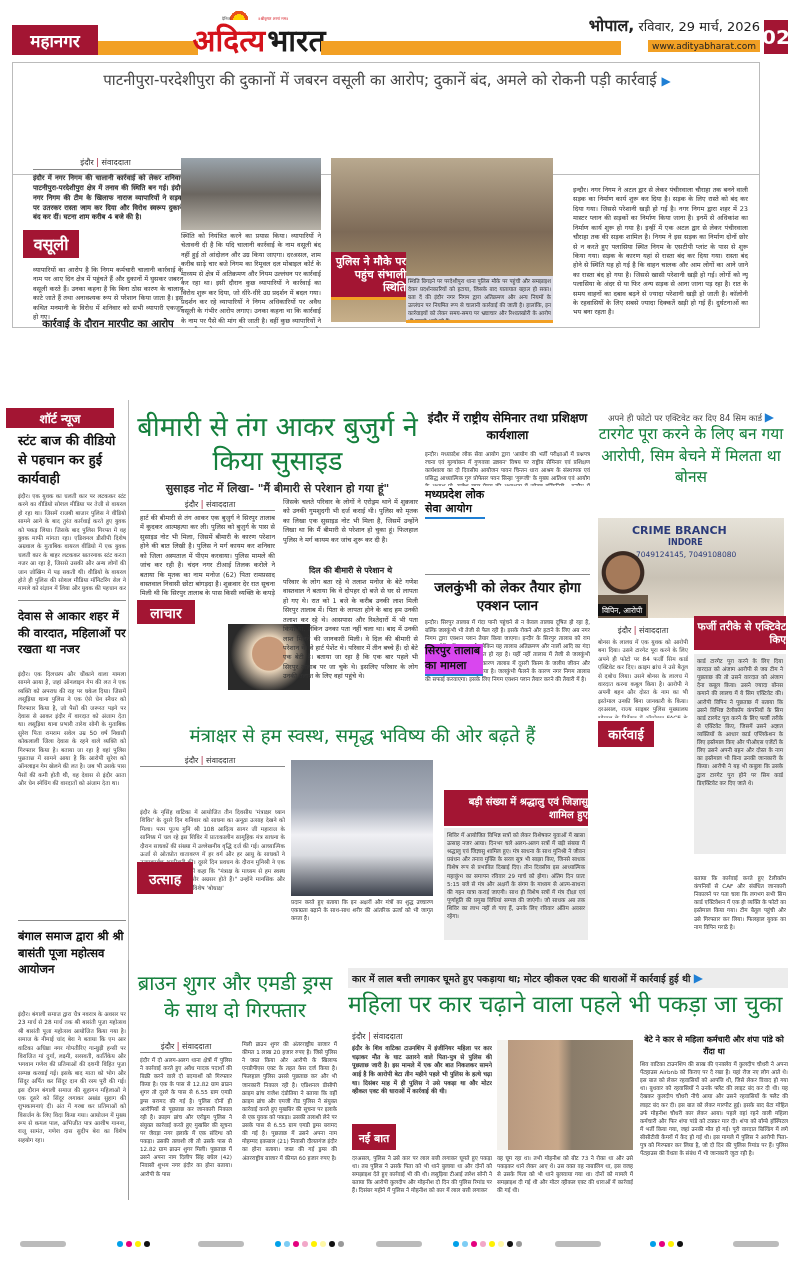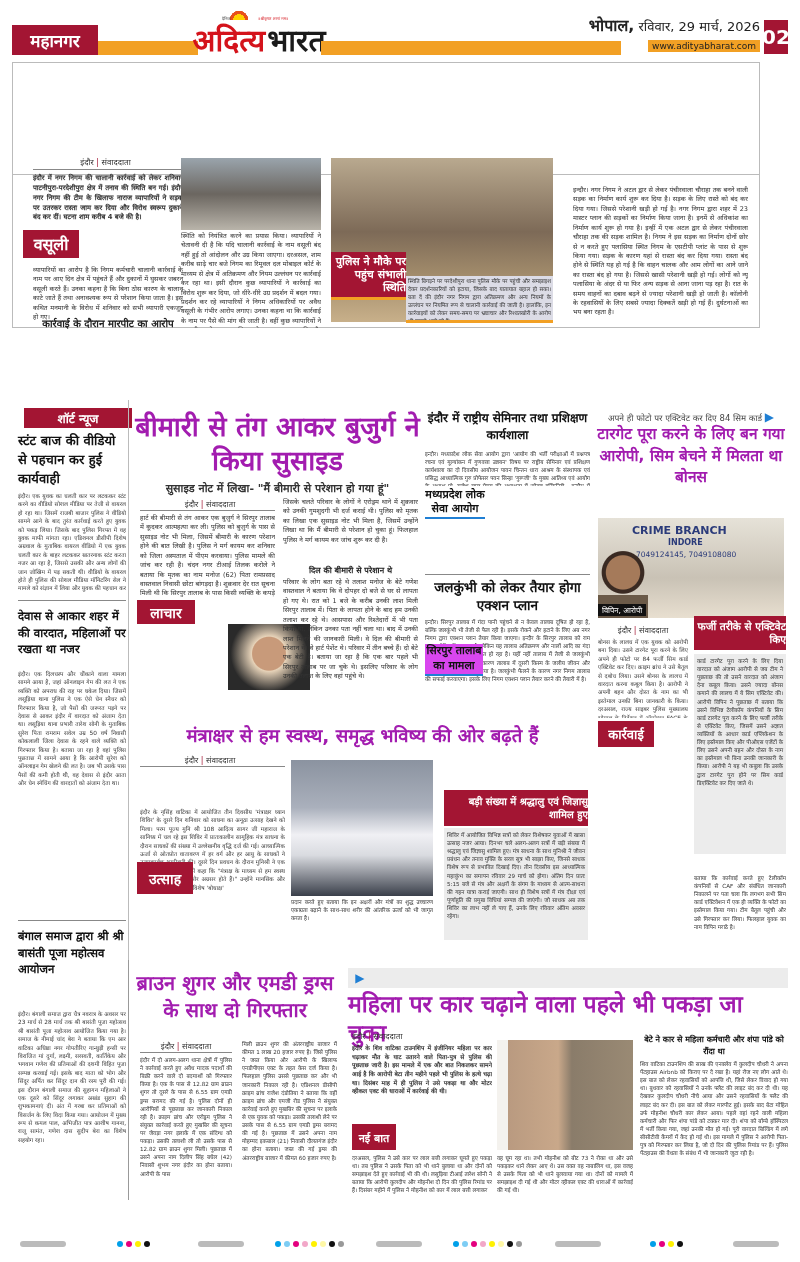--- a/index.html
+++ b/index.html
@@ -20,30 +20,30 @@
 .topbox{left:12px;top:62px;width:748px;height:113px;border:1px solid #bbb;background:#fff}
 .kicker{font-size:15px;color:#444;text-align:center}
 .arrow{color:#1f7fd4;font-size:12px}
 .h1{font-size:27px;font-weight:bold;color:#111;text-align:center;line-height:1.1}
 .byline{font-size:8px;text-align:center;color:#333}
 .byline .sep{color:#a31533}
 .body{font-size:6.5px;line-height:1.45;color:#333;text-align:justify}
 .photo{background:#8a8f94}
 .redtag{background:#a31533;color:#fff;font-weight:bold;display:flex;align-items:center;justify-content:center;text-align:right}
 .shorthead{font-size:13px;font-weight:bold;color:#111;line-height:1.45}
-.h2{font-size:24px;font-weight:bold;color:#a21caf;text-align:center;line-height:1.25}
+.h2{font-size:24px;font-weight:normal;color:#15803d;text-align:center;line-height:1.25}
 .h3{font-size:13px;font-weight:bold;color:#111;text-align:center;line-height:1.4}
 .sub{font-size:12px;font-weight:bold;color:#333;text-align:center}
 .greybox{background:#ececec}
 .divider{border-top:1px solid #888}
 .vline{border-left:1px solid #bbb}
 .dots{display:flex;gap:3px}
 .dot{width:6px;height:6px;border-radius:50%}
 .pill{height:6px;border-radius:3px;background:#bbb}
-.bluetag{color:#111;font-size:11px;font-weight:bold;text-align:center;border-bottom:2px solid #1f7fd4}
+.bluetag{color:#111;font-size:11px;font-weight:bold;text-align:left;border-bottom:2px solid #1f7fd4}
 </style>
 </head>
 <body>
 
 <div class="abs masthead">
   <div class="abs section-tag">महानगर</div>
   <div class="abs orange-bar" style="left:98px;width:100px"></div>
   <div class="abs logo">
     <span class="sun"></span>
     <span class="tag" style="left:22px;top:10px">दैनिक</span>
@@ -54,37 +54,40 @@
   <div class="abs orange-bar" style="left:321px;width:300px"></div>
   <div class="abs dateline">
     <span class="city">भोपाल,</span>
     <span>रविवार, 29 मार्च, 2026</span>
   </div>
   <div class="abs site">www.adityabharat.com</div>
   <div class="abs pageno">02</div>
 </div>
 
 <div class="abs topbox">
+  <div class="abs" style="left:0;top:6px;width:748px">
+    <div class="kicker"><span>पाटनीपुरा-परदेशीपुरा की दुकानों में जबरन वसूली का आरोप; दुकानें बंद, अमले को रोकनी पड़ी कार्रवाई</span> <span class="arrow">▶</span></div>
+  </div>
 </div>
 <div class="abs" style="left:12px;top:150px;width:748px;height:178px;border:1px solid #bbb;border-top:none">
   <div class="abs byline" style="left:20px;top:6px;width:145px"><span>इंदौर</span> <span class="sep">|</span> <span>संवाददाता</span></div>
   <div class="abs divider" style="left:20px;top:19px;width:150px"></div>
   <div class="abs body" style="left:20px;top:24px;width:150px;font-weight:bold;font-size:6.8px">इंदौर में नगर निगम की चालानी कार्रवाई को लेकर शनिवार पाटनीपुरा-परदेशीपुरा क्षेत्र में तनाव की स्थिति बन गई। इंदौर नगर निगम की टीम के खिलाफ नाराज व्यापारियों ने सड़क पर उतरकर रास्ता जाम कर दिया और विरोध स्वरूप दुकानें बंद कर दीं। घटना शाम करीब 4 बजे की है।</div>
   <div class="abs redtag" style="left:10px;top:80px;width:56px;height:28px;font-size:16px">वसूली</div>
   <div class="abs body" style="left:20px;top:116px;width:150px">व्यापारियों का आरोप है कि निगम कर्मचारी चालानी कार्रवाई के नाम पर आए दिन क्षेत्र में पहुंचते हैं और दुकानों में घुसकर जबरन वसूली करते हैं। उनका कहना है कि बिना ठोस कारण के चालान काटे जाते हैं तथा अनावश्यक रूप से परेशान किया जाता है। इस कथित मनमानी के विरोध में शनिवार को सभी व्यापारी एकजुट हो गए।</div>
   <div class="abs" style="left:20px;top:166px;width:150px;font-size:10px;font-weight:bold;text-align:center">कार्रवाई के दौरान मारपीट का आरोप</div>
   <div class="abs photo" style="left:168px;top:8px;width:140px;height:72px;background:linear-gradient(#9aa4ac,#6b6660 50%,#b9b4aa)"></div>
   <div class="abs body" style="left:168px;top:82px;width:140px;height:96px;overflow:hidden">स्थिति को नियंत्रित करने का प्रयास किया। व्यापारियों ने चेतावनी दी है कि यदि चालानी कार्रवाई के नाम वसूली बंद नहीं हुई तो आंदोलन और उग्र किया जाएगा। दरअसल, शाम करीब साढ़े चार बजे निगम का रिमूवल दल मोबाइल कोर्ट के माध्यम से क्षेत्र में अतिक्रमण और नियम उल्लंघन पर कार्रवाई कर रहा था। इसी दौरान कुछ व्यापारियों ने कार्रवाई का विरोध शुरू कर दिया, जो धीरे-धीरे उग्र प्रदर्शन में बदल गया। प्रदर्शन कर रहे व्यापारियों ने निगम अधिकारियों पर अवैध वसूली के गंभीर आरोप लगाए। उनका कहना था कि कार्रवाई के नाम पर पैसे की मांग की जाती है। वहीं कुछ व्यापारियों ने यह भी आरोप लगाया कि उनके साथ धक्का-मुक्की और मारपीट की कोशिश की गई। दूसरी ओर, निगम के रिमूवल दल के अधिकारियों का कहना है कि कार्रवाई के दौरान व्यापारियों ने ही बाधा उत्पन्न की और टीम के साथ अभद्रता की गई।</div>
   <div class="abs photo" style="left:318px;top:8px;width:222px;height:164px;background:linear-gradient(#b9a98f,#7d6a57 45%,#a08a6a 70%,#c8b08a)"></div>
   <div class="abs redtag" style="left:318px;top:102px;width:75px;height:48px;font-size:11px;line-height:1.2;border-bottom:3px solid #f2a024">पुलिस ने मौके पर पहुंच संभाली स्थिति</div>
   <div class="abs body greybox" style="left:393px;top:126px;width:147px;height:47px;padding:2px;font-size:5.5px;overflow:hidden;background:#dcdce6;border-bottom:3px solid #f2a024">स्थिति बिगड़ने पर परदेशीपुरा थाना पुलिस मौके पर पहुंची और समझाइश देकर प्रदर्शनकारियों को हटाया, जिसके बाद यातायात बहाल हो सका। बता दें की इंदौर नगर निगम द्वारा अतिक्रमण और अन्य नियमों के उल्लंघन पर नियमित रूप से चालानी कार्रवाई की जाती है। हालांकि, इन कार्रवाइयों को लेकर समय-समय पर भ्रष्टाचार और रिश्वतखोरी के आरोप भी सामने आते रहे हैं।</div>
   <div class="abs body" style="left:560px;top:36px;width:175px;height:140px;overflow:hidden">इन्दौर। नगर निगम ने अटल द्वार से लेकर पंचीरवाला चौराहा तक बनने वाली सड़क का निर्माण कार्य शुरू कर दिया है। सड़क के लिए रास्ते को बंद कर दिया गया। जिससे परेशानी खड़ी हो गई है। नगर निगम द्वारा शहर में 23 मास्टर प्लान की सड़कों का निर्माण किया जाना है। इनमें से अधिकांश का निर्माण कार्य शुरू हो गया है। इन्हीं में एक अटल द्वार से लेकर पंचीरवाला चौराहा तक की सड़क शामिल है। निगम ने इस सड़क का निर्माण दोनों छोर से न करते हुए पलासिया स्थित निगम के एसटीपी प्लांट के पास से शुरू किया गया। सड़क के कारण यहां से रास्ता बंद कर दिया गया। रास्ता बंद होने से स्थिति यह हो गई है कि वाहन चालक और आम लोगों का आने जाने का रास्ता बंद हो गया है। जिससे खासी परेशानी खड़ी हो गई। लोगों को न्यू पलासिया के अंदर से या फिर अन्य सड़क से आना जाना पड़ रहा है। रात के समय वाहनों का दबाव बढ़ने से ज्यादा परेशानी खड़ी हो जाती है। कॉलोनी के रहवासियों के लिए सबसे ज्यादा दिक्कतें खड़ी हो गई हैं। दुर्घटनाओं का भय बना रहता है।</div>
 </div>
 
-<div class="abs" style="left:24px;top:408px;width:108px;height:20px;font-size:12px">
+<div class="abs" style="left:6px;top:408px;width:108px;height:20px;font-size:12px">
   <div class="redtag" style="height:20px;font-size:12px">शॉर्ट न्यूज</div>
 </div>
 <div class="abs shorthead" style="left:18px;top:432px;width:108px">स्टंट बाज की वीडियो से पहचान कर हुई कार्यवाही</div>
 <div class="abs body" style="left:18px;top:492px;width:108px;height:100px;overflow:hidden;font-size:5.8px">इंदौर। एक युवक का चलती कार पर लटककर स्टंट करने का वीडियो सोशल मीडिया पर तेजी से वायरल हो रहा था। जिसमें राजबी बाजार पुलिस ने वीडियो सामने आने के बाद तुरंत कार्रवाई करते हुए युवक को पकड़ लिया। जिसके बाद पुलिस गिरफ्त में वह युवक माफी मांगता रहा। एडिशनल डीसीपी दिशेष अग्रवाल के मुताबिक वायरल वीडियो में एक युवक चलती कार के बाहर लटककर खतरनाक स्टंट करता नजर आ रहा है, जिससे उसकी और अन्य लोगों की जान जोखिम में पड़ सकती थी। वीडियो के वायरल होते ही पुलिस की सोशल मीडिया मॉनिटरिंग सेल ने मामले को संज्ञान में लिया और युवक की पहचान कर उसे पकड़ लिया।</div>
 <div class="abs divider" style="left:18px;top:600px;width:108px"></div>
 <div class="abs shorthead" style="left:18px;top:608px;width:108px;font-size:11.5px">देवास से आकार शहर में की वारदात, महिलाओं पर रखता था नजर</div>
 <div class="abs body" style="left:18px;top:670px;width:108px;height:128px;overflow:hidden;font-size:5.8px">इंदौर। एक दिलचस्प और चौंकाने वाला मामला सामने आया है, जहां ऑनलाइन गेम की लत ने एक व्यक्ति को अपराध की राह पर धकेल दिया। जिसमें लसूड़िया थाना पुलिस ने एक ऐसे चेन स्नैचर को गिरफ्तार किया है, जो पैसों की जरूरत पड़ने पर देवास से आकर इंदौर में वारदात को अंजाम देता था। लसूड़िया थाना प्रभारी तारेश सोनी के मुताबिक सुरेश पिता रामराम सवेल उम्र 50 वर्ष निवासी कोकलाली जिला देवास के रहने वाले व्यक्ति को गिरफ्तार किया है। बताया जा रहा है वहां पुलिस पूछताछ में सामने आया है कि आरोपी सुरेश को ऑनलाइन गेम खेलने की लत है। जब भी उसके पास पैसों की कमी होती थी, वह देवास से इंदौर आता और चेन स्नेचिंग की वारदातों को अंजाम देता था।</div>
 <div class="abs divider" style="left:18px;top:920px;width:108px"></div>
 <div class="abs shorthead" style="left:18px;top:928px;width:108px;font-size:11.5px">बंगाल समाज द्वारा श्री श्री बासंती पूजा महोत्सव आयोजन</div>
 <div class="abs body" style="left:18px;top:1010px;width:108px;height:180px;overflow:hidden;font-size:5.8px">इंदौर। बंगाली समाज द्वारा चैत्र नवरात्र के अवसर पर 23 मार्च से 28 मार्च तक श्री बासंती पूजा महोत्सव श्री बासंती पूजा महोत्सव आयोजित किया गया है। समाज के नीमाई चांद बेरा ने बताया कि एम आर वाटिका अधिष्ठा नगर गोपतीरिए गान्धुड़ी हन्सी पर विराजित मां दुर्गा, लक्ष्मी, सरस्वती, कार्तिकेय और भगवान गणेश की प्रतिमाओं की दशमी विहित पूजा सम्पन्न करवाई गई। इसके बाद माता को भोग और सिंदूर अर्पित कर सिंदूर दान की रस्म पूरी की गई। इस दौरान बंगाली समाज की सुहागन महिलाओं ने एक दूसरे को सिंदूर लगाकर अखंड सुहाग की शुभकामनाएं दी। अंत में गरबा कर प्रतिमाओं को विसर्जन के लिए विदा किया गया। आयोजन में मुख्य रूप से कमल पाल, अभिजीत पात्र आशीष गानना, राजू सामंत, गणेश दास सुदीप बेरा का विशेष सहयोग रहा।</div>
@@ -137,21 +140,21 @@
 <div class="abs redtag" style="left:444px;top:790px;width:144px;height:36px;font-size:10px;line-height:1.3">बड़ी संख्या में श्रद्धालु एवं जिज्ञासु शामिल हुए</div>
 <div class="abs body greybox" style="left:444px;top:828px;width:144px;height:112px;padding:3px;overflow:hidden;font-size:5.6px">शिविर में आयोजित विभिन्न सत्रों को लेकर विशेषकर युवाओं में खासा उत्साह नजर आया। दिनभर चले अलग-अलग सत्रों में बड़ी संख्या में श्रद्धालु एवं जिज्ञासु शामिल हुए। मंत्र साधना के साथ मुनिश्री ने जीवन प्रबंधन और तनाव मुक्ति के सरल सूत्र भी साझा किए, जिनसे साधक विशेष रूप से प्रभावित दिखाई दिए। तीन दिवसीय इस आध्यात्मिक महाकुंभ का समापन रविवार 29 मार्च को होगा। अंतिम दिन प्रातः 5:15 बजे से मंत्र और अक्षरों के संगम के माध्यम से आत्म-साधना की गहन यात्रा कराई जाएगी। साथ ही विशेष सत्रों में मंत्र दीक्षा एवं पूर्णाहुति की प्रमुख विधियां सम्पन्न की जाएंगी। जो साधक अब तक शिविर का लाभ नहीं ले पाए हैं, उनके लिए रविवार अंतिम अवसर रहेगा।</div>
 
 <div class="abs vline" style="left:128px;top:960px;height:240px;border-color:#999"></div>
 <div class="abs h2" style="left:135px;top:970px;width:200px;font-size:20px;line-height:1.35">ब्राउन शुगर और एमडी ड्रग्स के साथ दो गिरफ्तार</div>
 <div class="abs byline" style="left:140px;top:1040px;width:92px"><span>इंदौर</span> <span class="sep">|</span> <span>संवाददाता</span></div>
 <div class="abs divider" style="left:140px;top:1052px;width:92px"></div>
 <div class="abs body" style="left:140px;top:1056px;width:92px;height:150px;overflow:hidden;font-size:5.6px">इंदौर में दो अलग-अलग थाना क्षेत्रों में पुलिस ने कार्रवाई करते हुए अवैध मादक पदार्थों की बिक्री करने वाले दो बदमाशों को गिरफ्तार किया है। एक के पास से 12.82 ग्राम ब्राउन शुगर तो दूसरे के पास से 6.55 ग्राम एमडी ड्रग्स बरामद की गई है। पुलिस दोनों ही आरोपियों से पूछताछ कर जानकारी निकाल रही है। क्राइम ब्रांच और एरोड्रम पुलिस ने संयुक्त कार्रवाई करते हुए मुखबिर की सूचना पर जेवड़ा नगर इलाके में एक संदिग्ध को पकड़ा। उसकी तलाशी ली तो उसके पास से 12.82 ग्राम ब्राउन शुगर मिली। पूछताछ में उसने अपना नाम दिलीप सिंह बघेल (42) निवासी शुभम नगर इंदौर का होना बताया। आरोपी के पास</div>
 <div class="abs body" style="left:242px;top:1040px;width:95px;height:166px;overflow:hidden;font-size:5.6px">मिली ब्राउन शुगर की अंतरराष्ट्रीय बाजार में कीमत 1 लाख 20 हजार रुपए है। जिसे पुलिस ने जब्त किया और आरोपी के खिलाफ एनडीपीएस एक्ट के तहत केस दर्ज किया है। फिलहाल पुलिस उससे पूछताछ कर और भी जानकारी निकाल रही है। एडिशनल डीसीपी क्राइम ब्रांच राजेश दंडोतिया ने बताया कि वहीं क्राइम ब्रांच और एमजी रोड पुलिस ने संयुक्त कार्रवाई करते हुए मुखबिर की सूचना पर इलाके से एक युवक को पकड़ा। उसकी तलाशी लेने पर उसके पास से 6.55 ग्राम एमडी ड्रग्स बरामद की गई है। पूछताछ में उसने अपना नाम मोहम्मद इकबाल (21) निवासी दौलतगंज इंदौर का होना बताया। जब्त की गई ड्रग्स की अंतरराष्ट्रीय बाजार में कीमत 60 हजार रुपए है।</div>
 
-<div class="abs greybox" style="left:348px;top:968px;width:440px;height:20px;font-size:9.5px;font-weight:bold;color:#222;display:flex;align-items:center;padding-left:4px">&nbsp;<span class="arrow">▶</span></div>
+<div class="abs greybox" style="left:348px;top:968px;width:440px;height:20px;font-size:9.5px;font-weight:bold;color:#222;display:flex;align-items:center;padding-left:4px"><span>कार में लाल बत्ती लगाकर घूमते हुए पकड़ाया था; मोटर व्हीकल एक्ट की धाराओं में कार्रवाई हुई थी</span>&nbsp;<span class="arrow">▶</span></div>
 <div class="abs h2" style="left:348px;top:990px;width:440px;font-size:23px;text-align:left">महिला पर कार चढ़ाने वाला पहले भी पकड़ा जा चुका</div>
 <div class="abs byline" style="left:352px;top:1030px;width:90px;text-align:left"><span>इंदौर</span> <span class="sep">|</span> <span>संवाददाता</span></div>
 <div class="abs body" style="left:352px;top:1044px;width:140px;height:78px;overflow:hidden;font-weight:bold;font-size:6px">इंदौर के शिव वाटिका टाउनशिप में इंजीनियर महिला पर कार चढ़ाकर मौत के घाट उतारने वाले पिता-पुत्र से पुलिस की पूछताछ जारी है। इस मामले में एक और बात निकलकर सामने आई है कि आरोपी बेटा तीन महीने पहले भी पुलिस के हत्थे चढ़ा था। दिसंबर माह में ही पुलिस ने उसे पकड़ा था और मोटर व्हीकल एक्ट की धाराओं में कार्रवाई की थी।</div>
 <div class="abs redtag" style="left:352px;top:1124px;width:44px;height:26px;font-size:11px">नई बात</div>
 <div class="abs body" style="left:352px;top:1154px;width:140px;height:50px;overflow:hidden;font-size:5.6px">दरअसल, पुलिस ने उसे कार पर लाल बत्ती लगाकर घूमते हुए पकड़ा था। तब पुलिस ने उसके पिता को भी थाने बुलाया था और दोनों को समझाइश देते हुए कार्रवाई भी की थी। लसूड़िया टीआई तारेश सोनी ने बताया कि आरोपी कुलदीप और मोहनीश दो दिन की पुलिस रिमांड पर हैं। दिसंबर महीने में पुलिस ने मोहनीश को कार में लाल बत्ती लगाकर</div>
 <div class="abs photo" style="left:497px;top:1040px;width:136px;height:110px;background:linear-gradient(90deg,#f4f2ee 0%,#f4f2ee 8%,#b99a80 8%,#c9a88a 45%,#8a7c6a 55%,#9a8a74 100%)"></div>
 <div class="abs body" style="left:497px;top:1154px;width:136px;height:50px;overflow:hidden;font-size:5.6px">वह घूम रहा था। तभी मोहनीश को बीट 73 ने रोका था और उसे पकड़कर थाने लेकर आए थे। उस वक्त वह नाबालिग था, इस वजह से उसके पिता को भी थाने बुलवाया गया था। दोनों को मामले में समझाइश दी गई थी और मोटर व्हीकल एक्ट की धाराओं में कार्रवाई की गई थी।</div>
 <div class="abs h3" style="left:640px;top:1034px;width:148px;font-size:8px;line-height:1.5">बेटे ने कार से महिला कर्मचारी और शंपा पांडे को रौंदा था</div>
 <div class="abs body" style="left:640px;top:1060px;width:148px;height:146px;overflow:hidden;font-size:5.6px">शिव वाटिका टाउनशिप की साख की एनक्लेव में कुलदीप चौधरी ने अपना पेंटहाउस Airbnb को किराए पर दे रखा है। यहां रोज नए लोग आते थे। इस बात को लेकर रहवासियों को आपत्ति थी, जिसे लेकर विवाद हो गया था। बुधवार को रहवासियों ने उनके फ्लैट की लाइट बंद कर दी थी। यह देखकर कुलदीप चौधरी नीचे आया और उसने रहवासियों के फ्लैट की लाइट बंद कर दी। इस बात को लेकर मारपीट हुई। इसके बाद बेटा मोहित उर्फ मोहनीश चौधरी कार लेकर आया। पहले वहां रहने वाली महिला कर्मचारी और फिर शंपा पांडे को टक्कर मार दी। शंपा को बॉम्बे हॉस्पिटल में भर्ती किया गया, जहां उनकी मौत हो गई। पूरी वारदात बिल्डिंग में लगे सीसीटीवी कैमरों में कैद हो गई थी। इस मामले में पुलिस ने आरोपी पिता-पुत्र को गिरफ्तार कर लिया है, जो दो दिन की पुलिस रिमांड पर हैं। पुलिस पेंटहाउस की वैधता के संबंध में भी जानकारी जुटा रही है।</div>
 

